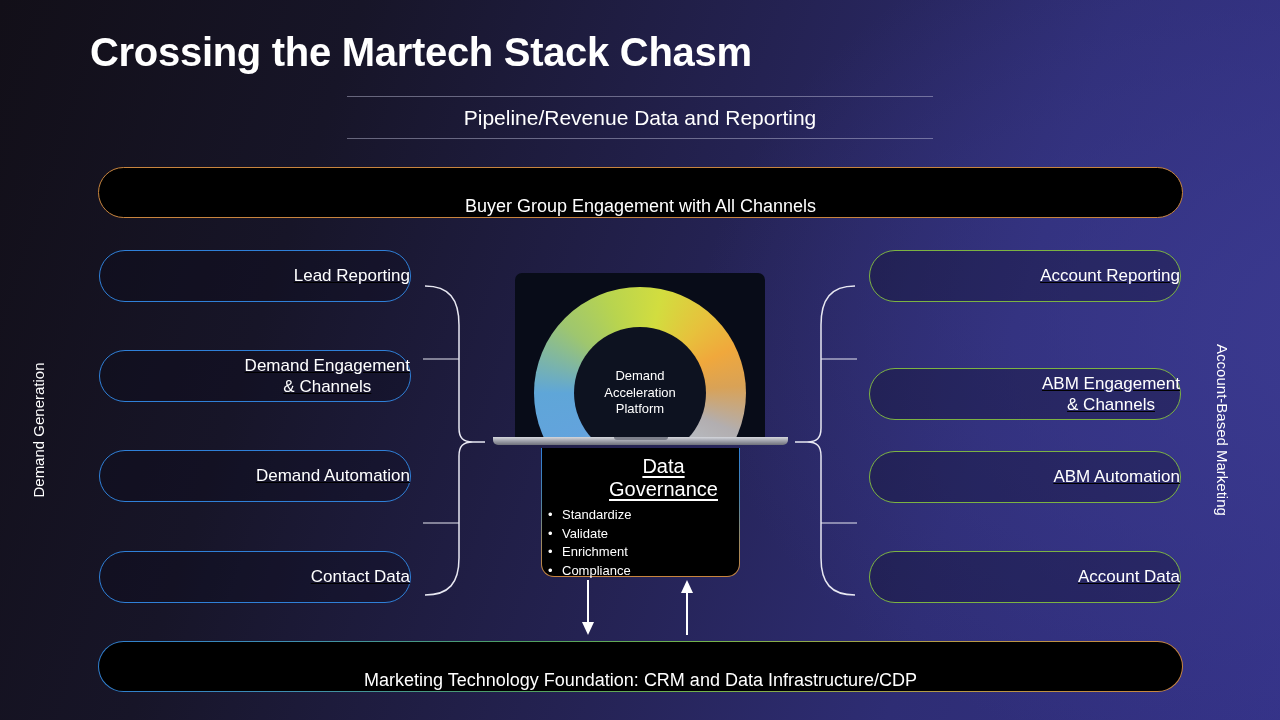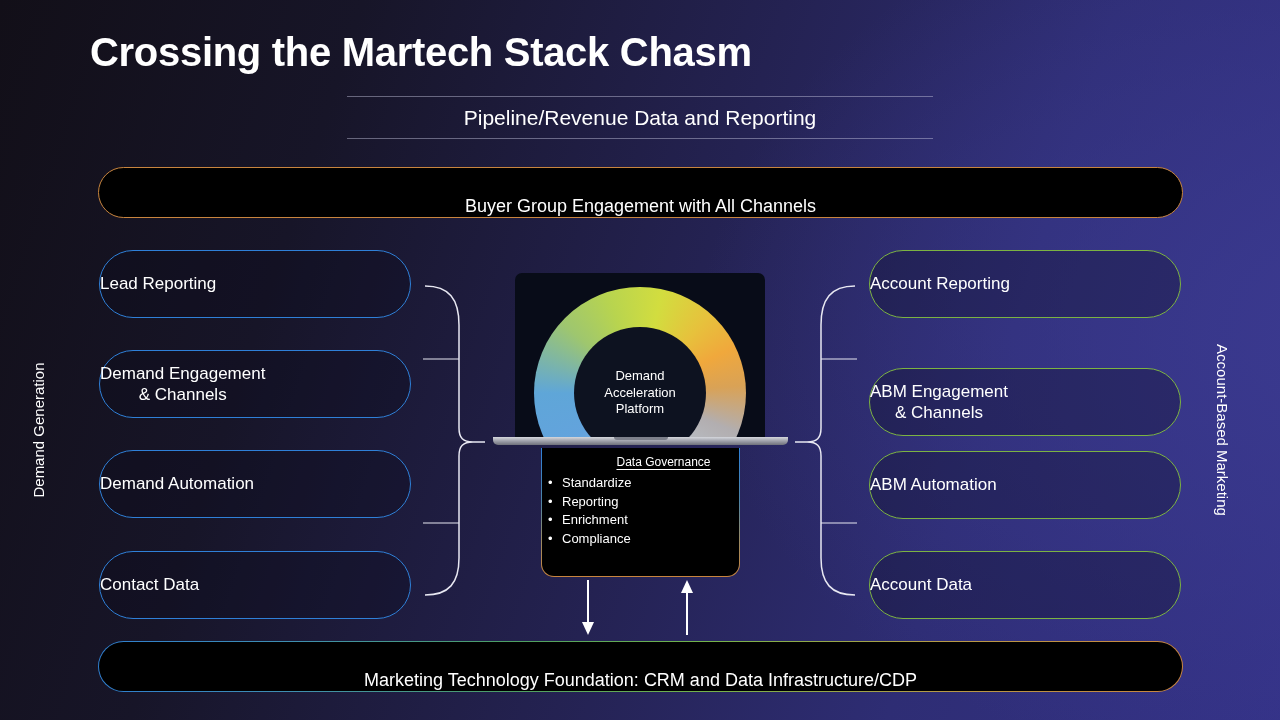--- a/index.html
+++ b/index.html
@@ -95,28 +95,29 @@
   .side-right {
     left: 1222px;
     top: 430px;
     transform: translate(-50%, -50%) rotate(90deg);
   }
 
   
   .pill {
     position: absolute;
     width: 312px;
-    height: 68px;
+    height: 52px;
     border-radius: 34px;
     display: flex;
     align-items: center;
-    justify-content: flex-start;
+    justify-content: flex-end;
     box-sizing: border-box;
     text-align: center;
     background: rgba(10,10,26,0.30);
+    text-decoration: underline;
   }
   .pill-left  { left: 99px;  border: 1.8px solid #2f80d8; }
   .pill-right { left: 869px; border: 1.8px solid #7cb342; }
   .pill-label {
     font-size: 17px;
     color: #ffffff;
     line-height: 1.25;
   }
 
   
@@ -224,21 +225,21 @@
     background: #000000;
     border: 1.6px solid transparent;
     border-top: none;
     background:
       linear-gradient(#000,#000) padding-box,
       linear-gradient(180deg, #2f80d8 0%, #4b84a8 40%, #9a8a63 72%, #c9853e 100%) border-box;
     box-sizing: border-box;
     padding-top: 7px;
   }
   .gov-title {
-    font-size: 12px;
+    font-size: 20px;
     color: #ffffff;
     text-align: center;
     text-decoration: underline;
     text-underline-offset: 3px;
     padding-left: 46px;
   }
   .gov-list {
     margin: 5px 0 0 0;
     padding-left: 20px;
     list-style: none;
@@ -333,21 +334,21 @@
       </div>
     </div>
     <div class="laptop-base"></div>
     <div class="laptop-notch"></div>
   </div>
 
   <div class="gov-card">
     <div class="gov-title">Data Governance</div>
     <ul class="gov-list">
       <li>Standardize</li>
-      <li>Reporting</li>
+      <li>Validate</li>
       <li>Enrichment</li>
       <li>Compliance</li>
     </ul>
   </div>
 
   <svg class="arrows" viewBox="0 0 150 64">
     <g>
       <line x1="23" y1="2" x2="23" y2="47" stroke="#ffffff" stroke-width="2"></line>
       <polygon points="23,57 17,44 29,44" fill="#ffffff"></polygon>
     </g>

